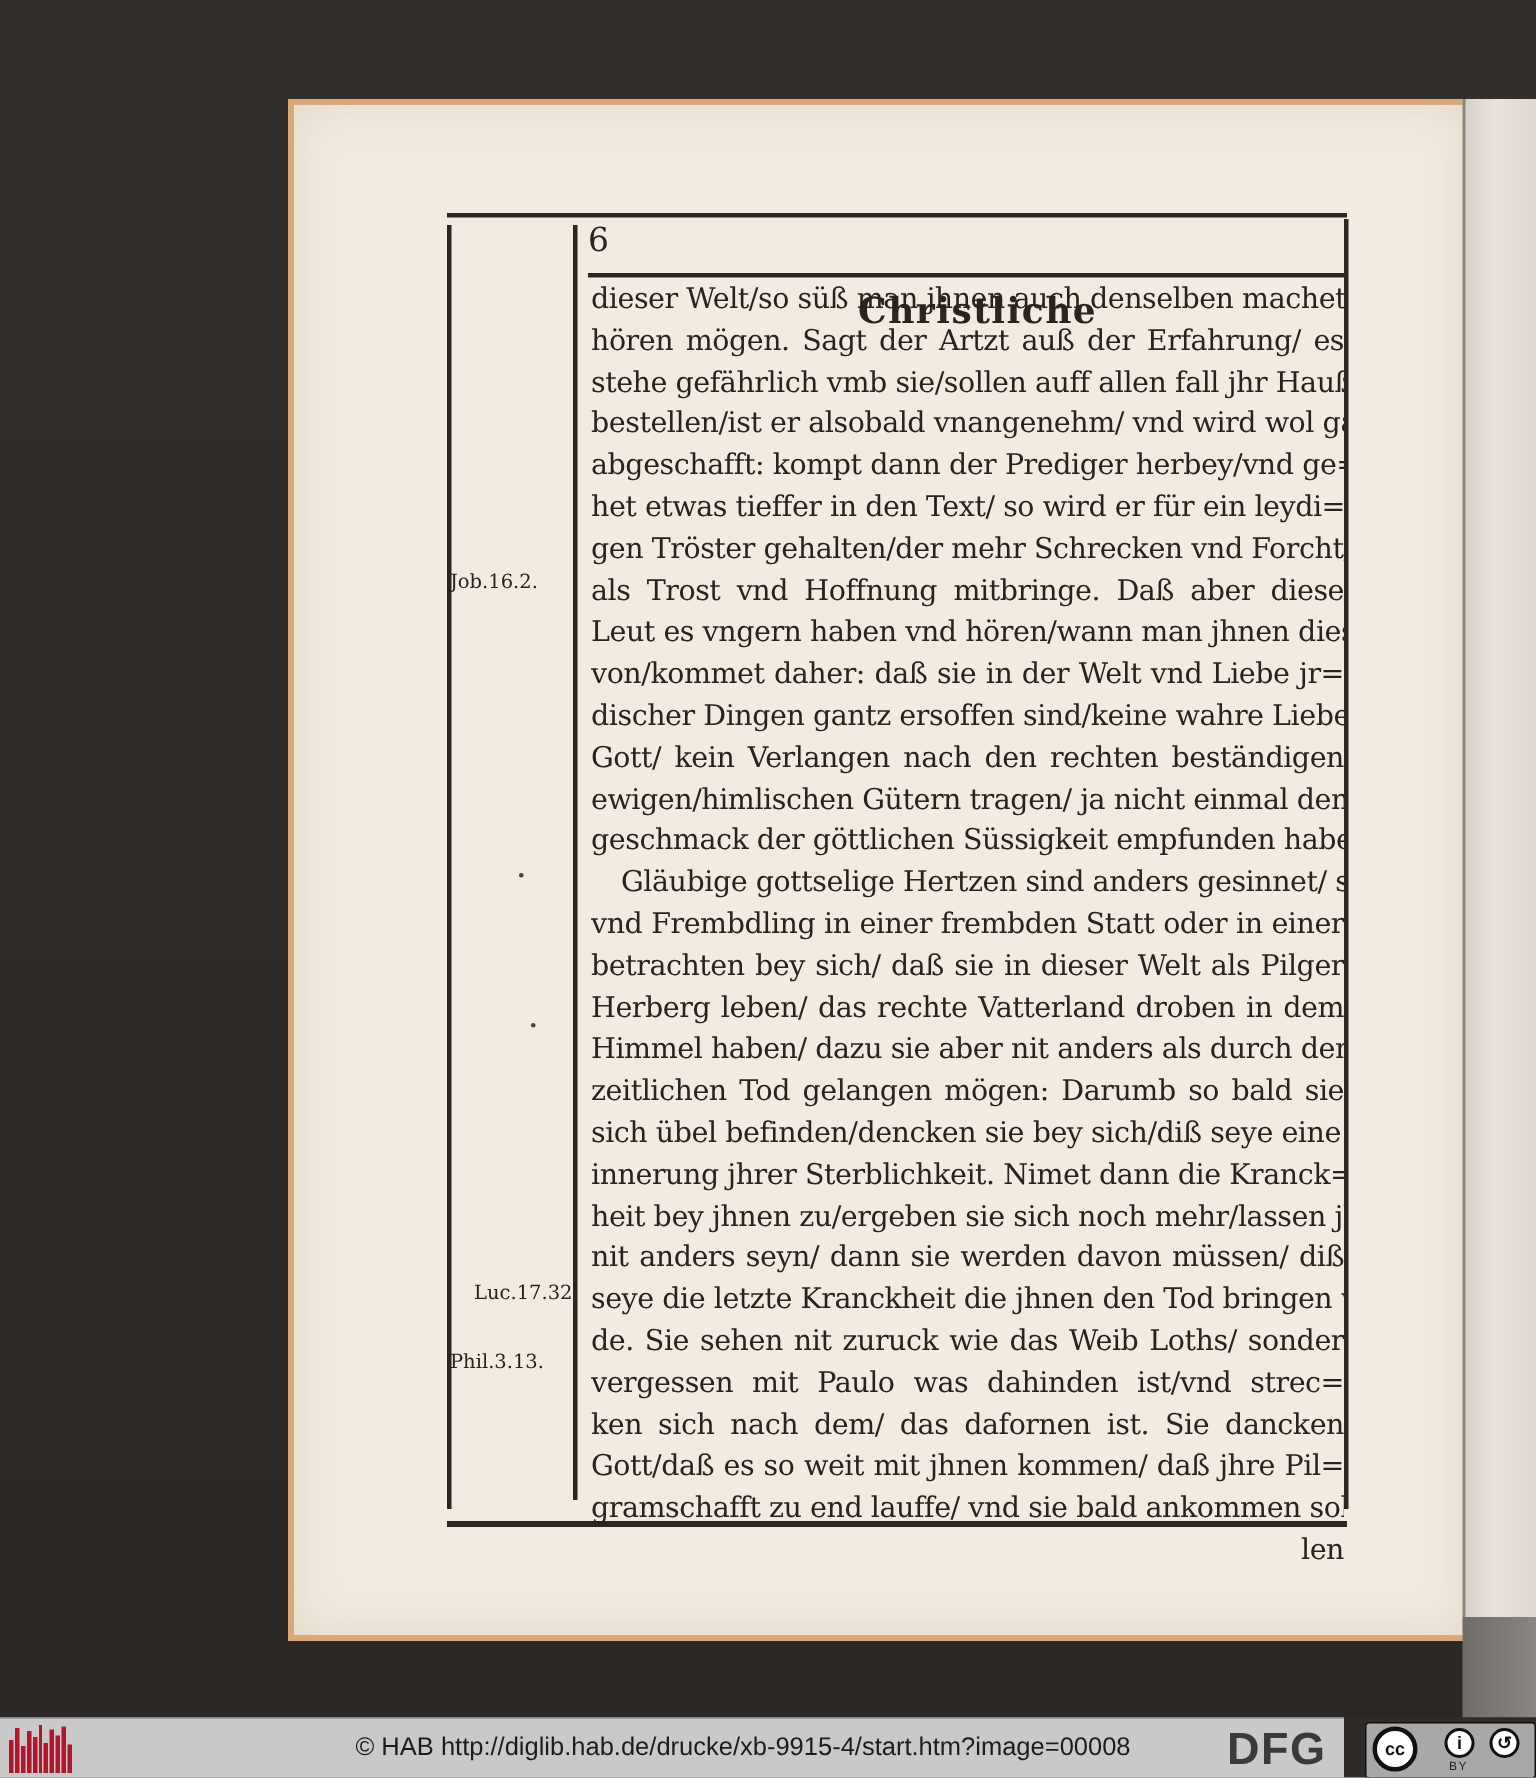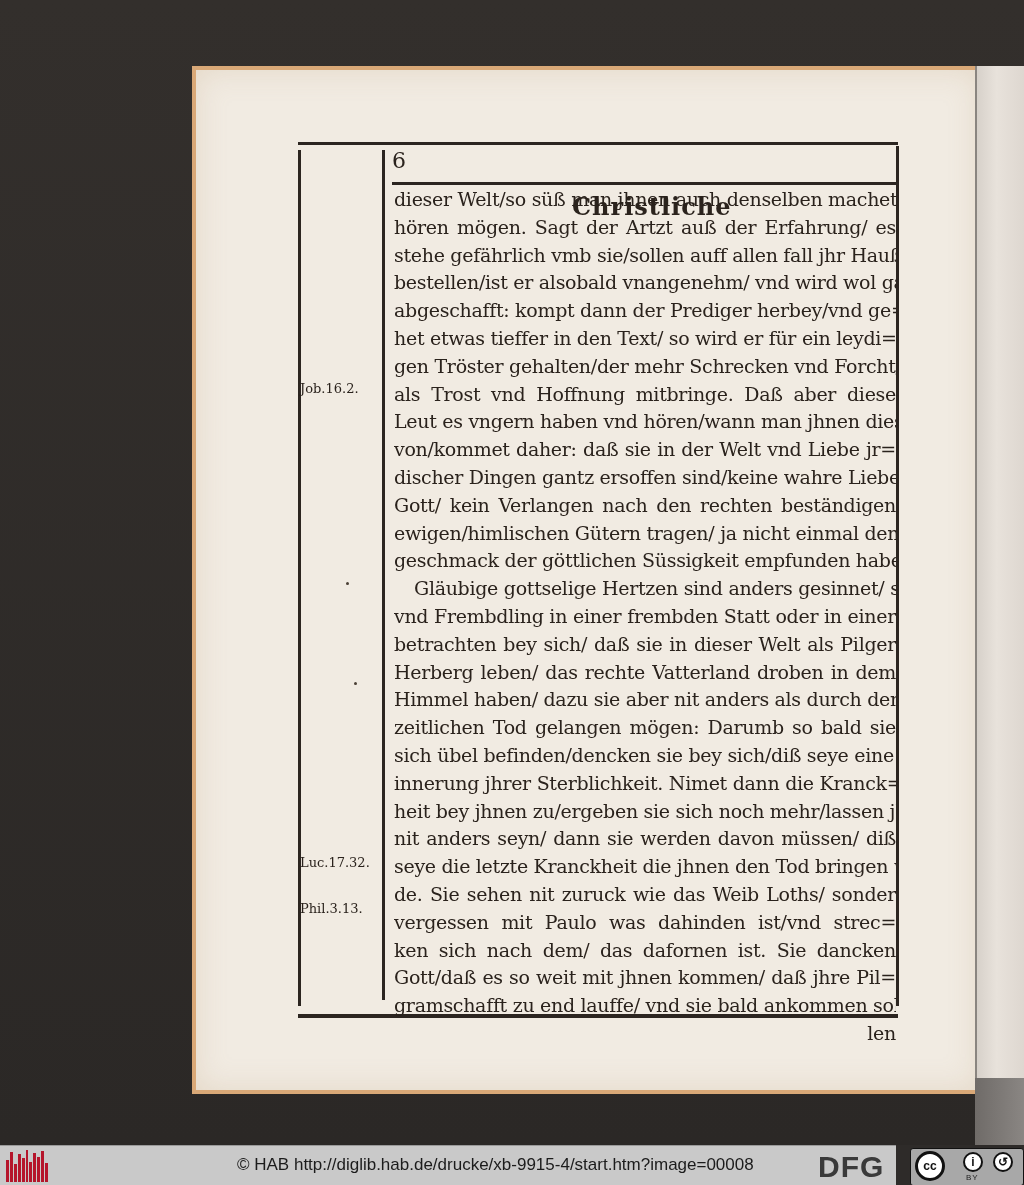--- a/index.html
+++ b/index.html
@@ -146,21 +146,21 @@
     <div class="speck" style="left:150px;top:512px;"></div>
     <div class="speck" style="left:158px;top:612px;"></div>
 
     <div class="running-head">
       <span class="page-num">6</span>
       <span class="page-title">Christliche</span>
     </div>
     <div class="head-rule"></div>
 
     <div class="marginal" style="left:104px;top:263px;margin-top:48px;">Job.16.2.</div>
-    <div class="marginal" style="left:104px;top:785px;text-align:right;">Luc.17.32.</div>
+    <div class="marginal" style="left:120px;top:785px;text-align:right;">Luc.17.32.</div>
     <div class="marginal" style="left:104px;top:831px;">Phil.3.13.</div>
 
     <div class="body-text">
       <div class="line">dieser Welt/so süß man jhnen auch denselben machet/</div>
       <div class="line">hören mögen. Sagt der Artzt auß der Erfahrung/ es</div>
       <div class="line">stehe gefährlich vmb sie/sollen auff allen fall jhr Hauß</div>
       <div class="line">bestellen/ist er alsobald vnangenehm/ vnd wird wol gar</div>
       <div class="line">abgeschafft: kompt dann der Prediger herbey/vnd ge=</div>
       <div class="line">het etwas tieffer in den Text/ so wird er für ein leydi=</div>
       <div class="line">gen Tröster gehalten/der mehr Schrecken vnd Forcht/</div>

